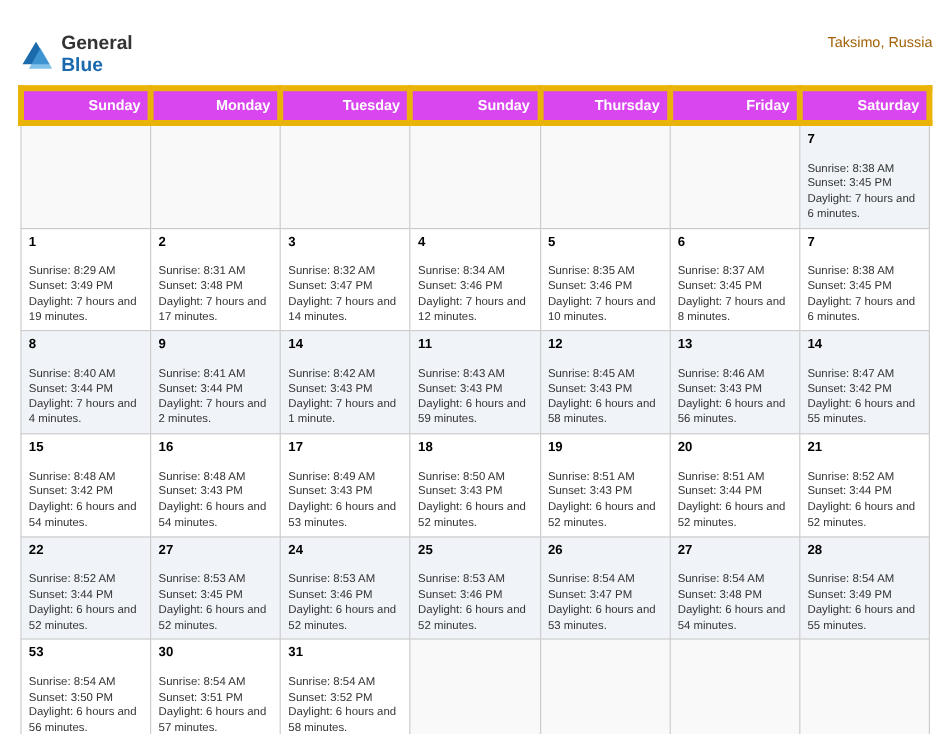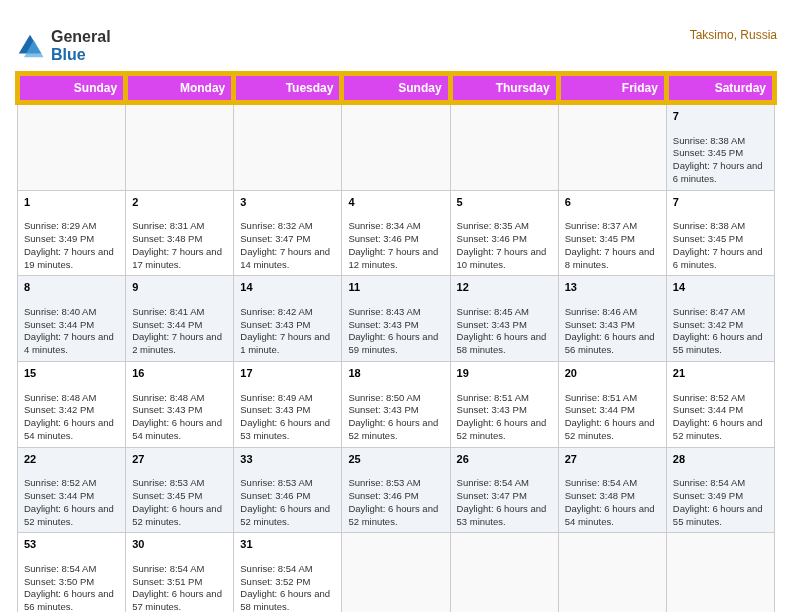--- a/index.html
+++ b/index.html
@@ -291,21 +291,21 @@
             Sunrise: 8:52 AM<br>Sunset: 3:44 PM<br>Daylight: 6 hours and 52 minutes.
           </div>
         </td>
         <td>
           <span class="day-num">27</span>
           <div class="day-info">
             Sunrise: 8:53 AM<br>Sunset: 3:45 PM<br>Daylight: 6 hours and 52 minutes.
           </div>
         </td>
         <td>
-          <span class="day-num">33</span>
+          <span class="day-num">24</span>
           <div class="day-info">
             Sunrise: 8:53 AM<br>Sunset: 3:46 PM<br>Daylight: 6 hours and 52 minutes.
           </div>
         </td>
         <td>
           <span class="day-num">25</span>
           <div class="day-info">
             Sunrise: 8:53 AM<br>Sunset: 3:46 PM<br>Daylight: 6 hours and 52 minutes.
           </div>
         </td>

